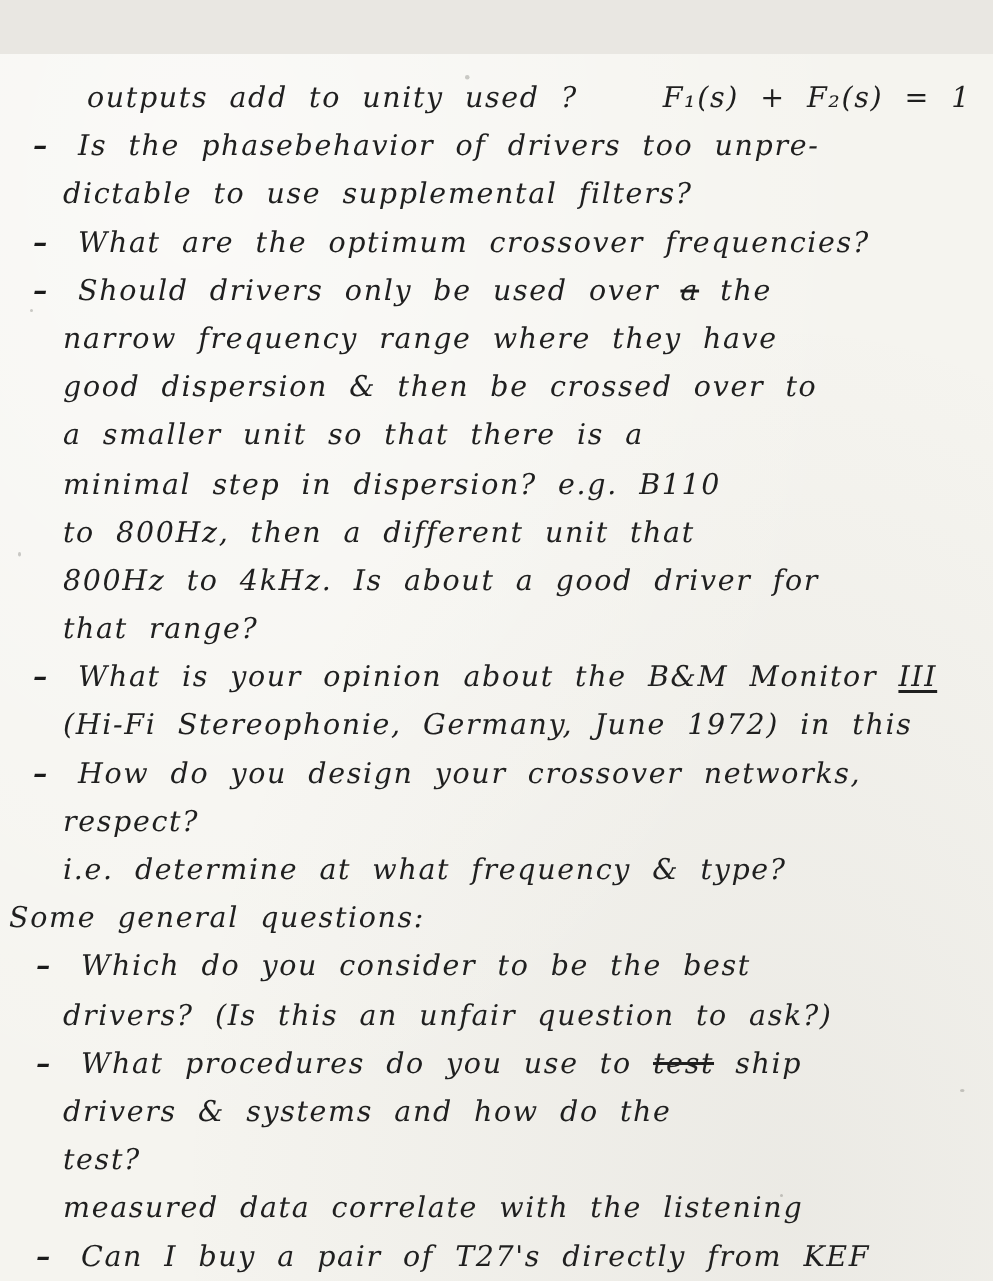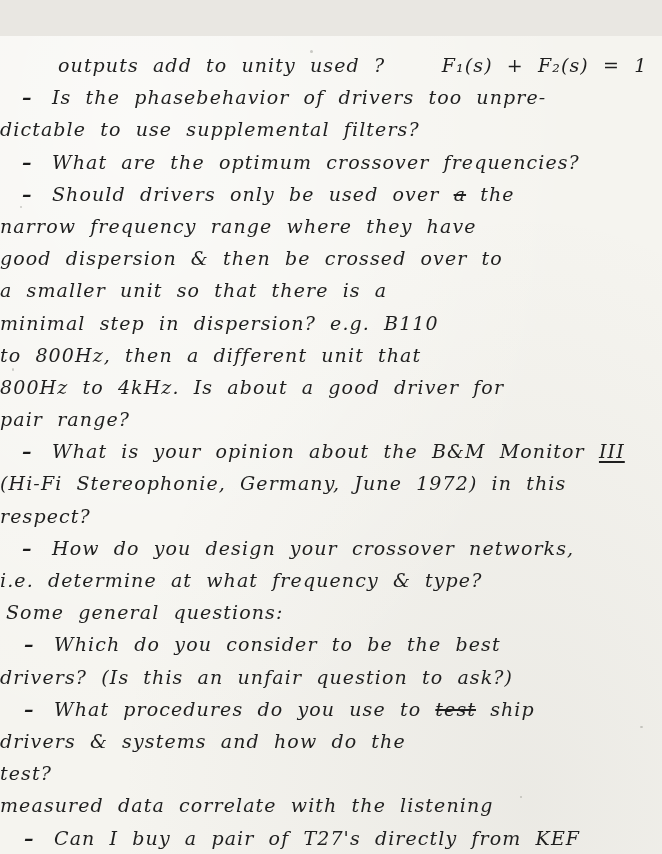--- a/index.html
+++ b/index.html
@@ -26,21 +26,21 @@
     font-style:italic;
     font-size:19px;
     color:#1f1f1f;
     letter-spacing:1.1px;
     word-spacing:7px;
     white-space:pre;
     box-sizing:border-box;
   }
   
   .line.first{padding-left:58px;}
-  .line.cont{}
+  .line.cont{padding-left:42px;}
   .line.none{padding-left:6px;}
   .line.dashline{padding-left:22px;}
   .line.dashline.sub{padding-left:24px;}
   .dash{
     display:inline-block;
     width:30px;
     color:#1a1a1a;
     font-weight:bold;
   }
   .strike{text-decoration:line-through;text-decoration-thickness:2px;}
@@ -68,25 +68,25 @@
       <div class="line dashline"><span class="dash">–</span><span>Is the phasebehavior of drivers too unpre-</span></div>
       <div class="line cont"><span>dictable to use supplemental filters?</span></div>
       <div class="line dashline"><span class="dash">–</span><span>What are the optimum crossover frequencies?</span></div>
       <div class="line dashline"><span class="dash">–</span><span>Should drivers only be used over </span><span class="strike">a</span><span> the</span></div>
       <div class="line cont"><span>narrow frequency range where they have</span></div>
       <div class="line cont"><span>good dispersion &amp; then be crossed over to</span></div>
       <div class="line cont"><span>a smaller unit so that there is a</span></div>
       <div class="line cont"><span>minimal step in dispersion? e.g. B110</span></div>
       <div class="line cont"><span>to 800Hz, then a different unit that</span></div>
       <div class="line cont"><span>800Hz to 4kHz. Is about a good driver for</span></div>
-      <div class="line cont"><span>pair range?</span></div>
+      <div class="line cont"><span>that range?</span></div>
       <div class="line dashline"><span class="dash">–</span><span>What is your opinion about the B&amp;M Monitor </span><span class="underline">III</span></div>
       <div class="line cont"><span>(Hi-Fi Stereophonie, Germany, June 1972) in this</span></div>
+      <div class="line dashline"><span class="dash">–</span><span>How do you design your crossover networks,</span></div>
       <div class="line cont"><span>respect?</span></div>
-      <div class="line dashline"><span class="dash">–</span><span>How do you design your crossover networks,</span></div>
       <div class="line cont"><span>i.e. determine at what frequency &amp; type?</span></div>
       <div class="line none"><span>Some general questions:</span></div>
       <div class="line dashline sub"><span class="dash">–</span><span>Which do you consider to be the best</span></div>
       <div class="line cont"><span>drivers? (Is this an unfair question to ask?)</span></div>
       <div class="line dashline sub"><span class="dash">–</span><span>What procedures do you use to </span><span class="strike">test</span><span> ship</span></div>
       <div class="line cont"><span>drivers &amp; systems and how do the</span></div>
       <div class="line cont"><span>test?</span></div>
       <div class="line cont"><span>measured data correlate with the listening</span></div>
       <div class="line dashline sub"><span class="dash">–</span><span>Can I buy a pair of T27's directly from KEF</span></div>
       <div class="line cont"><span>&amp; will you ship to the US?</span></div>

